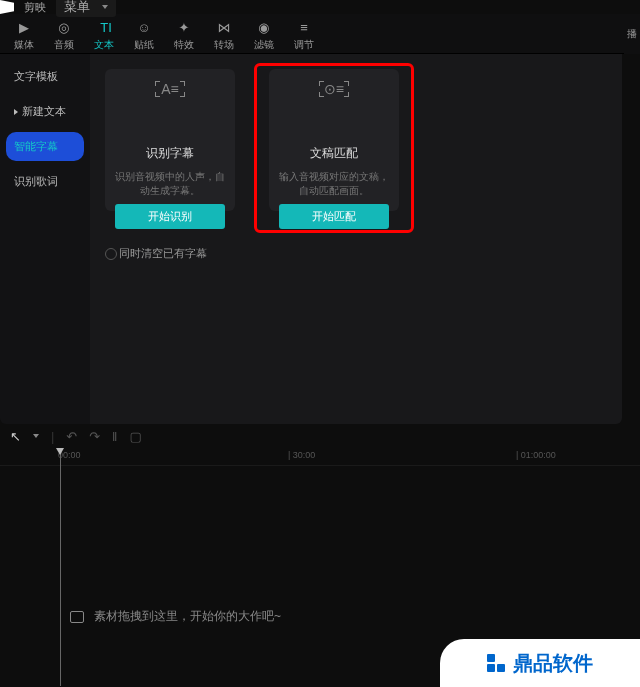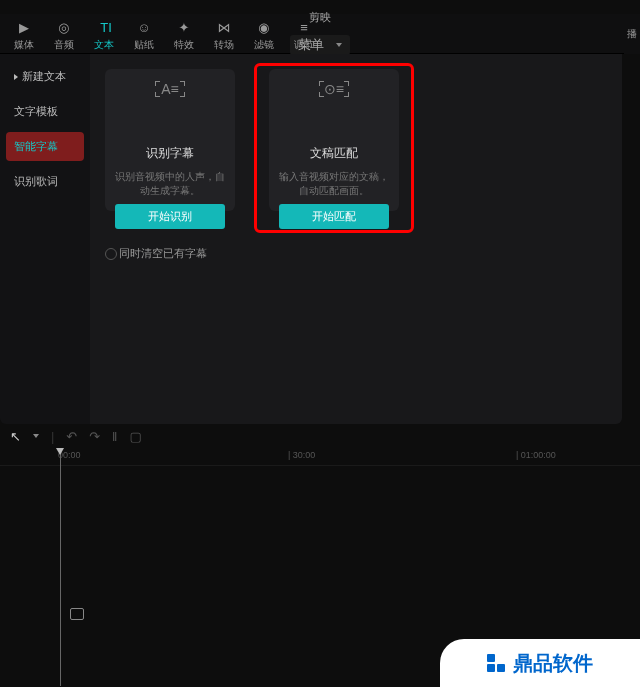--- a/index.html
+++ b/index.html
@@ -17,21 +17,20 @@
       position: relative;
     }
     .titlebar {
       height: 14px;
       display: flex;
       align-items: center;
       gap: 10px;
       padding: 0 0;
       font-size: 11px;
       color: #aaa;
-      flex-direction: column;
     }
     .logo-ico {
       width: 14px;
       height: 14px;
       background: #fff;
       clip-path: polygon(0 0, 100% 20%, 100% 80%, 0 100%);
     }
     .menu-btn {
       display: flex;
       align-items: center;
@@ -98,22 +97,23 @@
       font-size: 11px;
       color: #bbb;
       padding: 7px 8px;
       border-radius: 4px;
       cursor: pointer;
       display: flex;
       align-items: center;
       gap: 4px;
     }
     .side-item.active {
-      background: #7f1d1d;
+      background: #1d4ed8;
       color: #14c7c7;
+      border-radius: 10px;
     }
     .tri {
       display: inline-block;
       width: 0; height: 0;
       border-top: 3px solid transparent;
       border-bottom: 3px solid transparent;
       border-left: 4px solid #bbb;
     }
     .content {
       flex: 1;
@@ -335,25 +335,25 @@
   <div class="tab">
     <span class="tab-ico">≡</span>
     <span>调节</span>
   </div>
 </div>
 <div class="extra-tab">播</div>
 
 <div class="workarea">
   <div class="sidebar">
     <div class="side-item">
+      <span>文字模板</span>
+    </div>
+    <div class="side-item">
       <span class="tri"></span>
       <span>新建文本</span>
-    </div>
-    <div class="side-item">
-      <span>文字模板</span>
     </div>
     <div class="side-item active">
       <span>智能字幕</span>
     </div>
     <div class="side-item">
       <span>识别歌词</span>
     </div>
   </div>
 
   <div class="content">
@@ -400,20 +400,21 @@
 
 <div class="timeline">
   <div class="ruler">
     <span class="tick" style="left:58px">00:00</span>
     <span class="tick" style="left:288px">| 30:00</span>
     <span class="tick" style="left:516px">| 01:00:00</span>
   </div>
   <div class="playhead"></div>
   <div class="drop-hint">
     <div class="film-ico"></div>
+    <span>素材拖拽到这里，开始你的大作吧~</span>
   </div>
 </div>
 
 <div class="watermark">
   <div class="wm-ico">
     <div class="wm-sq"></div>
     <div class="wm-row">
         <div class="wm-sq"></div>
         <div class="wm-sq"></div>
       </div>

